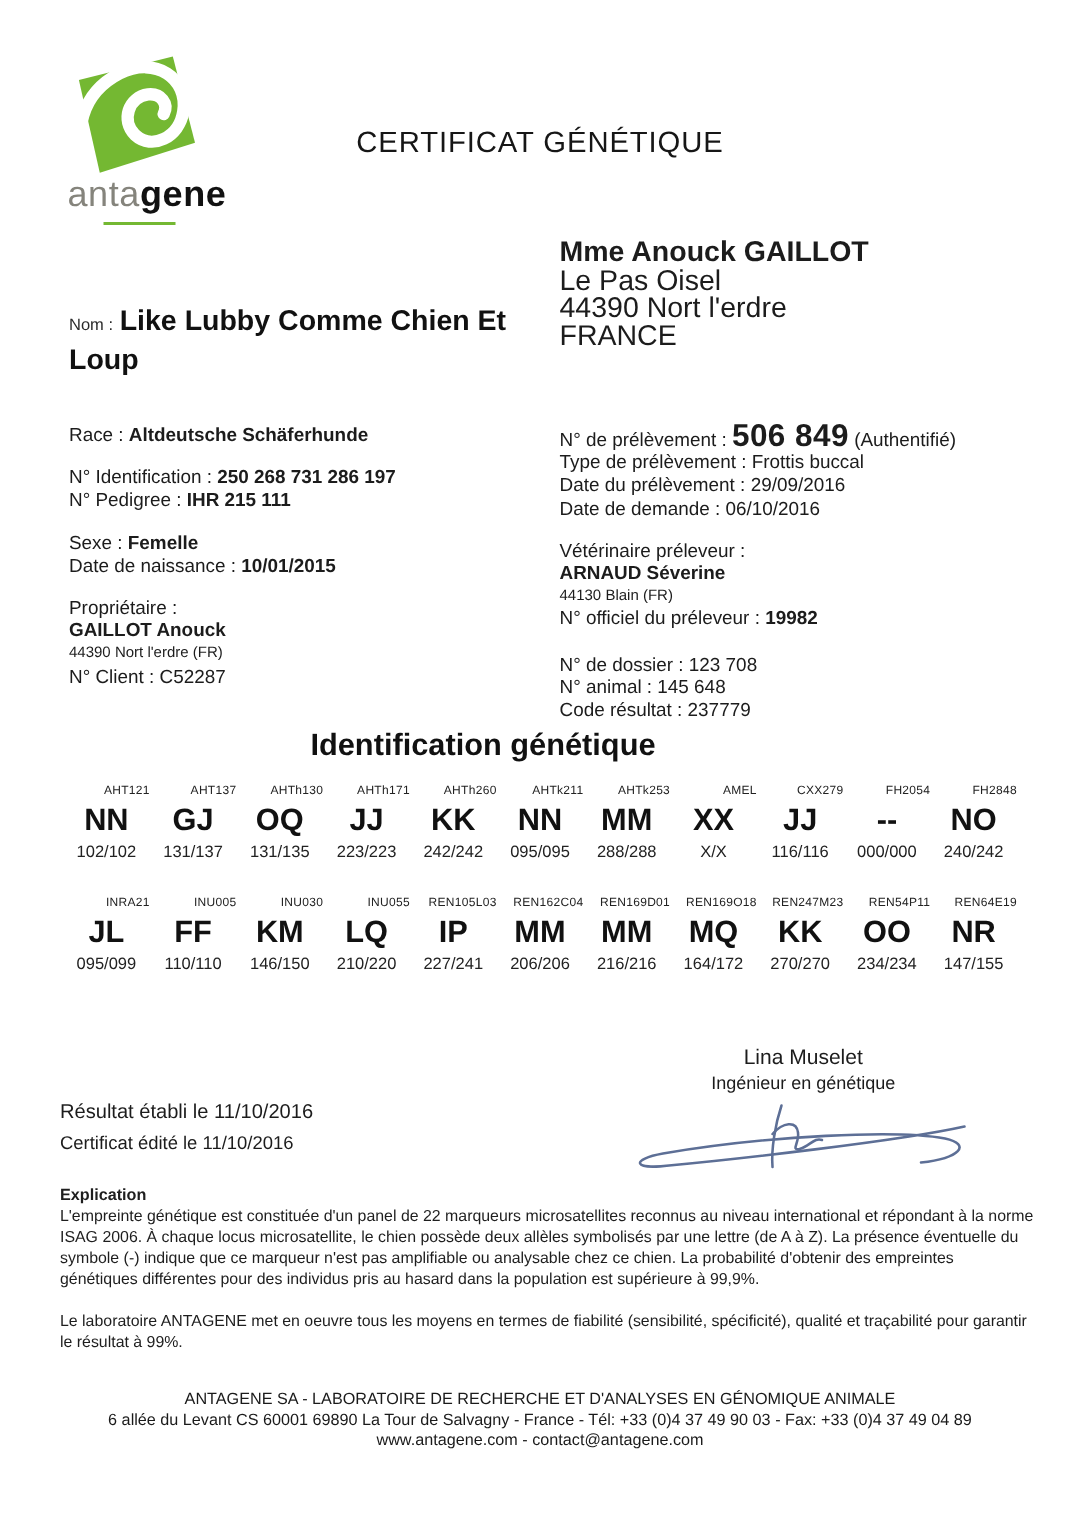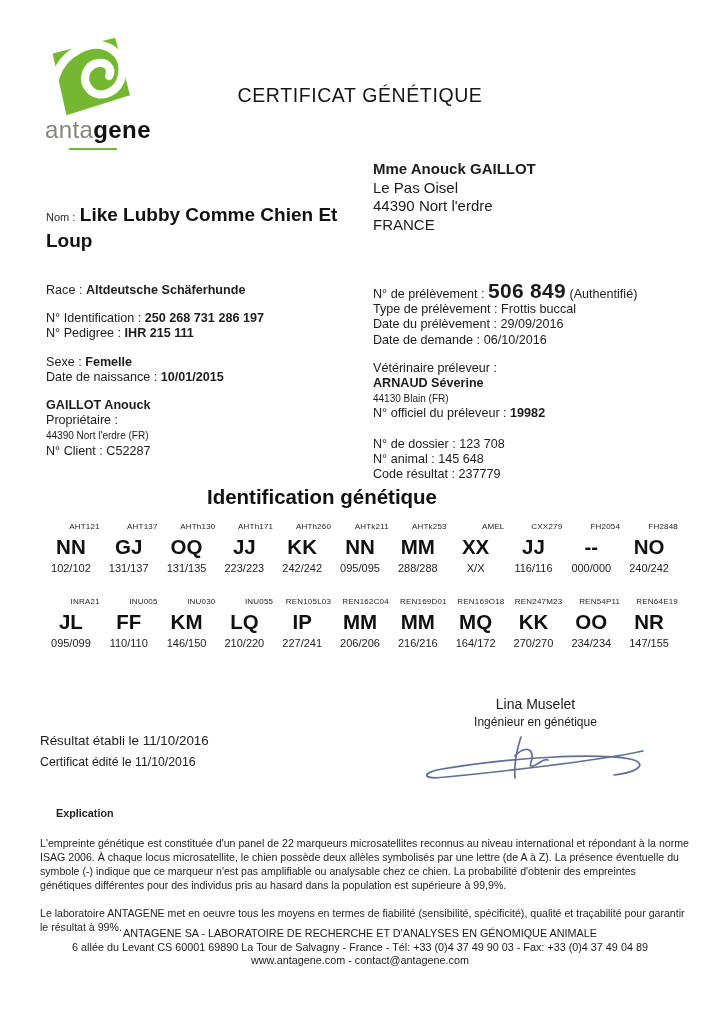--- a/index.html
+++ b/index.html
@@ -16,21 +16,21 @@
   .logo-word { margin-top:2px; font-size:24px; letter-spacing:0.4px; line-height:24px; }
   .logo-word .lite { color:#85847c; font-weight:400; }
   .logo-word .bold { color:#111111; font-weight:700; }
   .logo-underline { margin:6px 0 0 24px; width:48px; height:2px; background:#74b832; }
   
   .doc-title {
     position:absolute; left:0; top:84px; width:720px; text-align:center;
     font-size:19.5px; font-weight:400; letter-spacing:0.6px; color:#161616;
   }
   
-  .recipient { position:absolute; left:373px; top:160px; font-size:15px; line-height:18.5px; }
+  .recipient { position:absolute; left:373px; top:160px; font-size:19px; line-height:18.5px; }
   .recipient .r-name { font-weight:700; }
   
   .nom-block { position:absolute; left:46px; top:203px; width:312px; line-height:23px; }
   .nom-label { font-size:11px; color:#2a2a2a; }
   .nom-value { font-size:19px; font-weight:700; color:#111; }
   
   .col { position:absolute; top:283px; font-size:12.6px; line-height:15.2px; }
   .col-left  { left:46px;  width:320px; }
   .col-right { left:373px; width:330px; }
   .field { white-space:nowrap; }
@@ -57,21 +57,21 @@
   
   .sig-block { position:absolute; left:418px; top:696px; width:235px; text-align:center; }
   .sig-name { font-size:14px; color:#1c1c1c; }
   .sig-role { font-size:12px; margin-top:3px; color:#1c1c1c; }
   .sig-svg  { display:block; margin-top:6px; }
   
   .date-result { position:absolute; left:40px; top:733px; font-size:13.4px; }
   .date-cert   { position:absolute; left:40px; top:755px; font-size:12.3px; }
   
   .explanation { position:absolute; left:40px; top:790px; width:650px; font-size:10.6px; line-height:14px; color:#1e1e1e; }
-  .explanation h3 { margin:16px; font-size:10.8px; font-weight:700; }
+  .explanation h3 { margin:0; font-size:10.8px; font-weight:700; }
   .explanation p { margin:0; }
   .explanation .p2 { margin-top:14px; }
   
   .footer { position:absolute; left:0; top:927px; width:720px; text-align:center; font-size:10.8px; line-height:13.6px; color:#1a1a1a; }
 </style>
 </head>
 <body>
 
 <div class="page">
 
@@ -112,22 +112,22 @@
       <span>N° Pedigree :</span> <span class="b">IHR 215 111</span>
     </div>
     <div class="gap"></div>
     <div class="field">
       <span>Sexe :</span> <span class="b">Femelle</span>
     </div>
     <div class="field">
       <span>Date de naissance :</span> <span class="b">10/01/2015</span>
     </div>
     <div class="gap"></div>
+    <div class="field">Propriétaire :</div>
     <div class="field b">GAILLOT Anouck</div>
-    <div class="field">Propriétaire :</div>
     <div class="field small-line">44390 Nort l'erdre (FR)</div>
     <div class="field">
       <span>N° Client :</span> <span>C52287</span>
     </div>
   </div>
 
   <div class="col col-right">
     <div class="field">
       <span>N° de prélèvement :</span> <span class="big-val">506 849</span> <span>(Authentifié)</span>
     </div>

